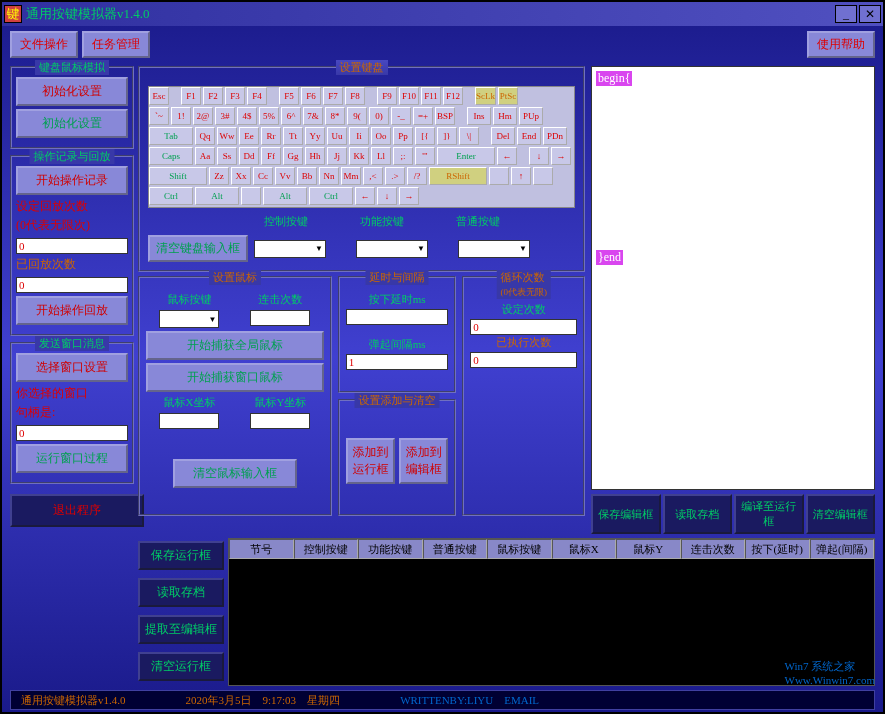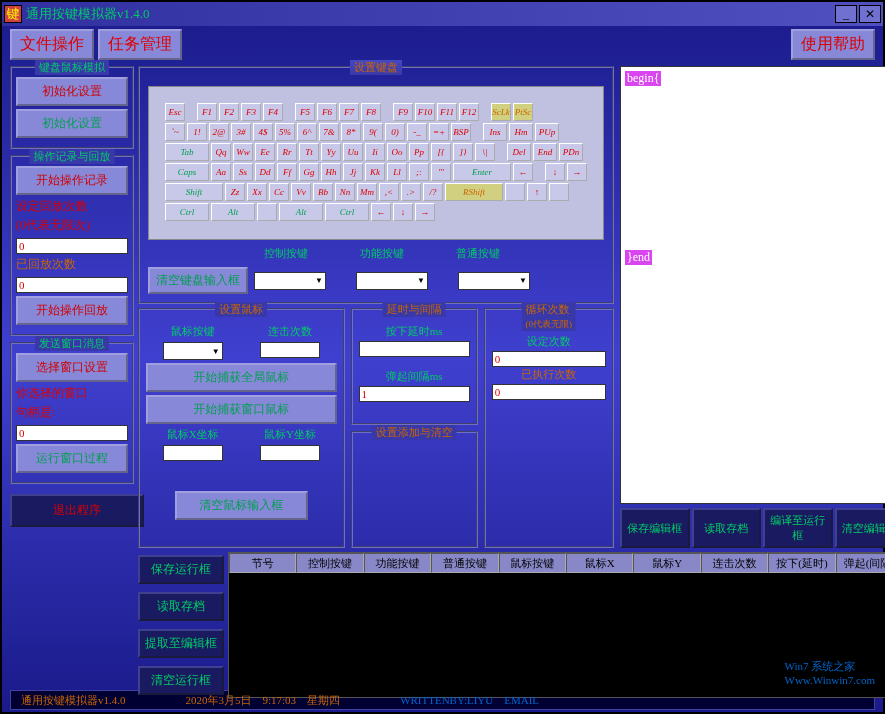--- a/index.html
+++ b/index.html
@@ -4,37 +4,37 @@
 <style>
 * { box-sizing: border-box; margin: 0; padding: 0; font-family: SimSun, serif; }
 body { background: #c0c0c0; width: 885px; height: 714px; overflow: hidden; }
 .window { width: 885px; height: 714px; background: linear-gradient(180deg, #1a1a8a 0%, #4040d0 50%, #1a1a8a 100%); border: 2px solid #000; }
 .titlebar { height: 24px; background: linear-gradient(90deg, #3030a0, #5050c0); display: flex; align-items: center; padding: 0 2px; }
 .app-icon { width: 18px; height: 18px; background: #d04040; color: #ff0; font-size: 13px; display: flex; align-items: center; justify-content: center; border: 1px solid #000; margin-right: 4px; }
 .title-text { color: #00cc66; font-size: 13px; flex: 1; }
 .win-btns { display: flex; gap: 2px; }
 .win-btn { width: 22px; height: 18px; background: #7070d0; border: 1px solid #000; font-size: 12px; color: #000; display: flex; align-items: center; justify-content: center; cursor: pointer; }
 .toolbar { height: 36px; display: flex; align-items: center; padding: 4px 8px; gap: 4px; }
-.tb-btn { padding: 3px 8px; border: 2px outset #a0a0e0; background: #8888d8; color: #d00; font-size: 16px; cursor: pointer; }
+.tb-btn { padding: 3px 8px; border: 2px outset #a0a0e0; background: #8888d8; color: #d00; font-size: 12px; cursor: pointer; }
 .tb-btn.help { margin-left: auto; color: #d00; }
 .main { display: flex; padding: 4px 8px 4px 8px; gap: 4px; height: 628px; }
 .left-col { width: 124px; display: flex; flex-direction: column; gap: 6px; }
 .panel { border: 2px groove #7070c0; padding: 6px 4px; position: relative; }
 .panel-title { position: absolute; top: -8px; left: 50%; transform: translateX(-50%); background: #3838a8; color: #00cc66; font-size: 11px; padding: 0 4px; white-space: nowrap; }
 .btn { display: block; width: 100%; padding: 4px 2px; margin: 3px 0; border: 2px outset #a0a0e0; background: #8888d8; font-size: 12px; cursor: pointer; text-align: center; }
 .btn.green { color: #00a050; }
 .btn.red { color: #d00000; }
 .btn.dark { background: #1a1a60; color: #00cc66; border: 2px outset #404090; }
 .lbl { color: #d00; font-size: 12px; text-align: left; margin: 2px 0; }
 .lbl.y { color: #cc6600; }
 .inp { width: 100%; background: #fff; border: 1px solid #333; font-size: 11px; padding: 1px 2px; color: #d00; }
 .center { flex: 1; display: flex; flex-direction: column; gap: 4px; }
 .kb-panel { border: 2px groove #7070c0; padding: 18px 8px 8px 8px; position: relative; }
 .kb-panel .panel-title { color: #cc6600; background: linear-gradient(180deg, #4848c0, #3838a8); }
-.kb-area { background: #c0c0e0; border: 1px solid #888; padding: 16px; font-style: italic; }
+.kb-area { background: #c0c0e0; border: 1px solid #888; padding: 0; }
 .kb-row { display: flex; gap: 2px; margin-bottom: 2px; align-items: stretch; }
 .key { background: #c8c8e8; border: 1px outset #fff; font-size: 9px; min-width: 20px; height: 18px; display: flex; align-items: center; justify-content: center; cursor: pointer; color: #d00; }
 .key.w2 { min-width: 44px; }
 .key.w3 { min-width: 58px; }
 .key.side { min-width: 24px; }
 .key.g { color: #00a050; }
 .key.o { color: #cc6600; background: #d0d080; }
 .gap { width: 8px; }
 .ctrl-row { display: flex; align-items: center; gap: 6px; margin-top: 6px; }
 .ctrl-lbl { color: #00cc66; font-size: 11px; }
@@ -277,20 +277,24 @@
             <div class="sub-panel">
               <div class="panel-title">延时与间隔</div>
               <div class="sub-lbl">按下延时ms</div>
               <input class="inp" value="" style="">
               <div style="height:12px"></div>
               <div class="sub-lbl">弹起间隔ms</div>
               <input class="inp" value="1" style="">
             </div>
             <div class="sub-panel" style="flex:1">
               <div class="panel-title">设置添加与清空</div>
+              <div style="display:flex; gap:4px; margin-top:20px;">
+                <button class="btn red" style="flex:1">添加到运行框</button>
+                <button class="btn red" style="flex:1">添加到编辑框</button>
+              </div>
             </div>
             </div>
 
             <div class="sub-panel" style="flex:0.9">
               <div class="panel-title"><span>循环次数</span><br><span style="font-size:9px">(0代表无限)</span></div>
               <div style="height:10px"></div>
               <div class="sub-lbl">设定次数</div>
               <input class="inp" value="0" style="">
               <div class="sub-lbl y">已执行次数</div>
               <input class="inp" value="0" style="">

